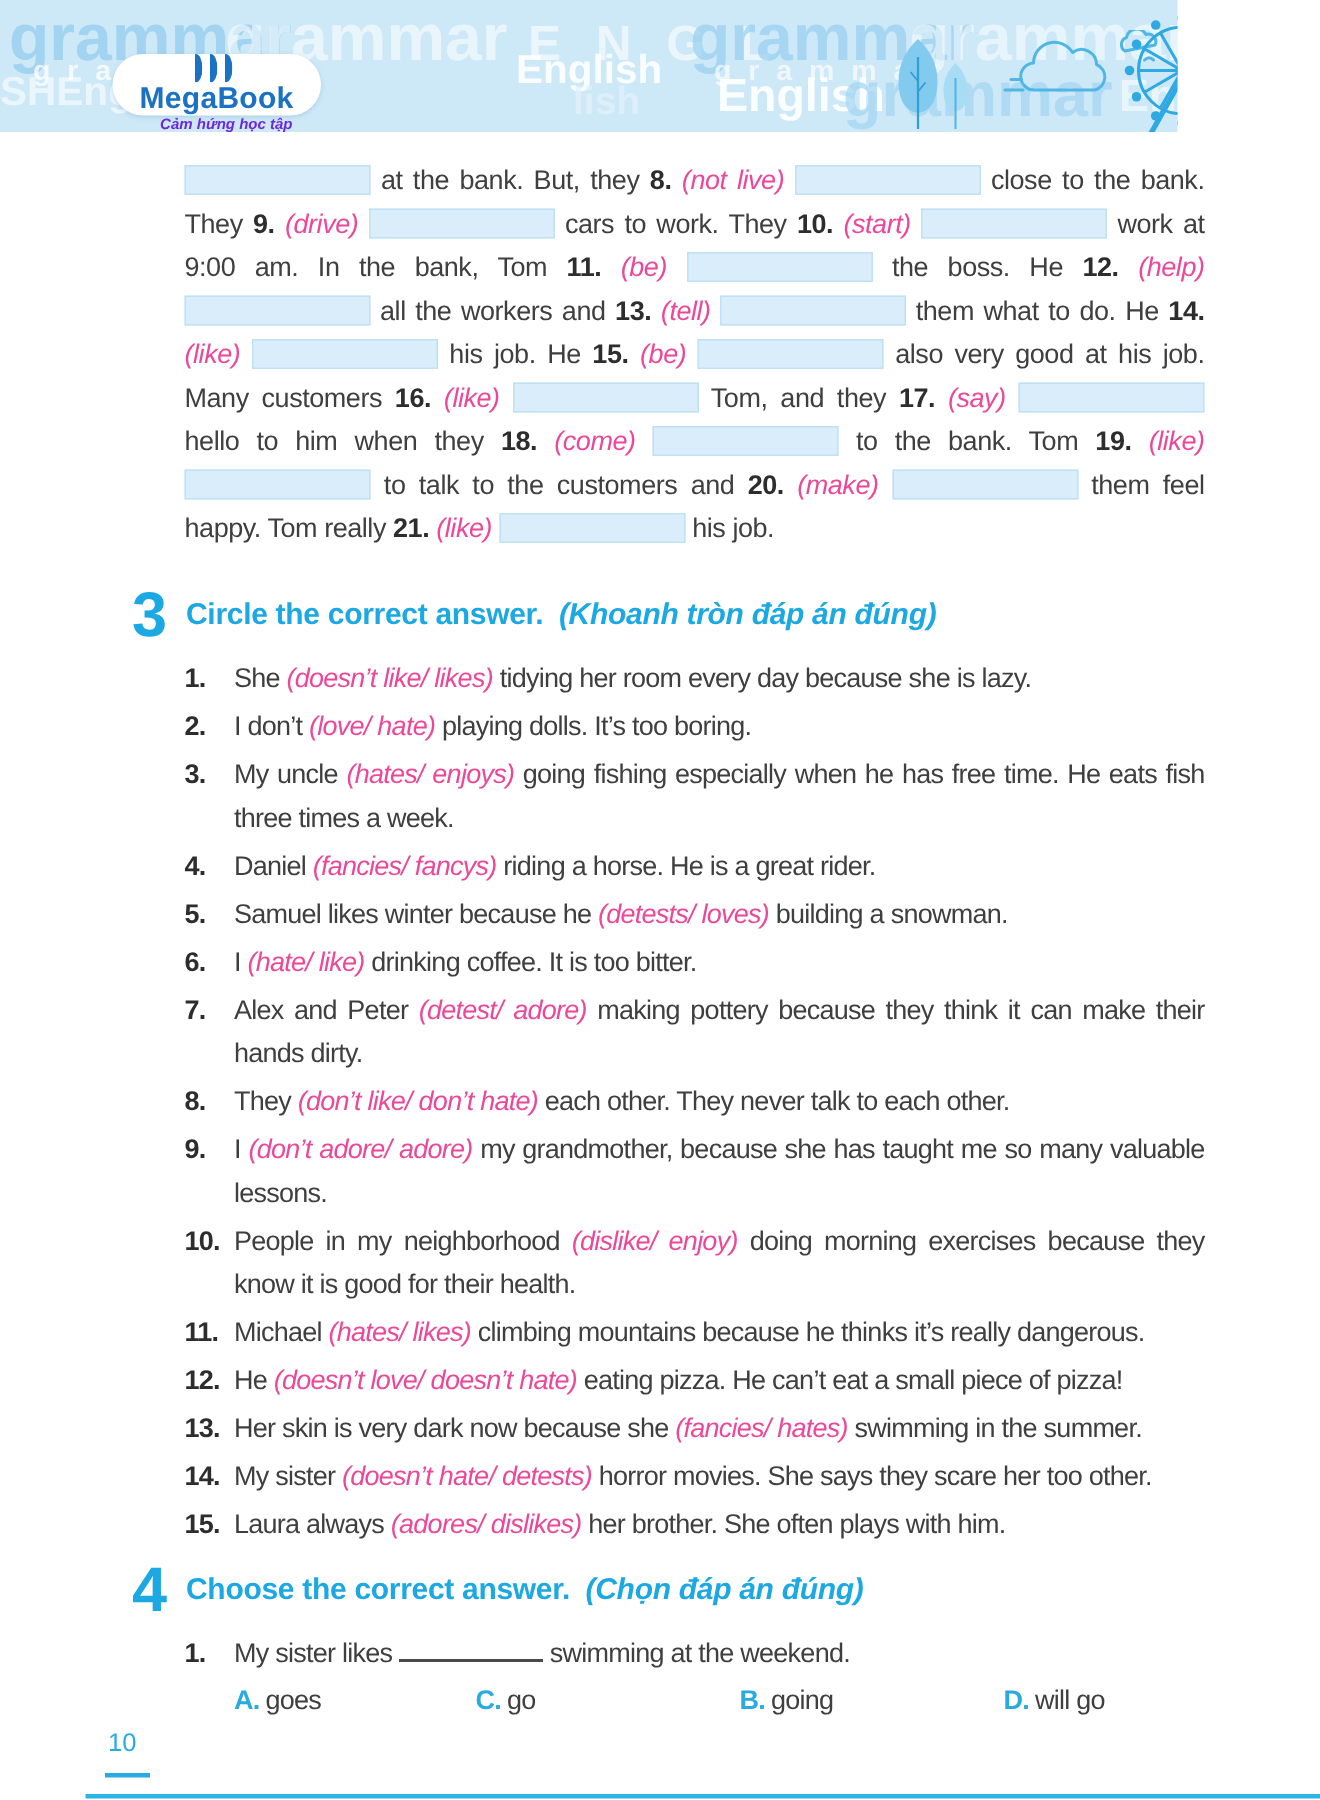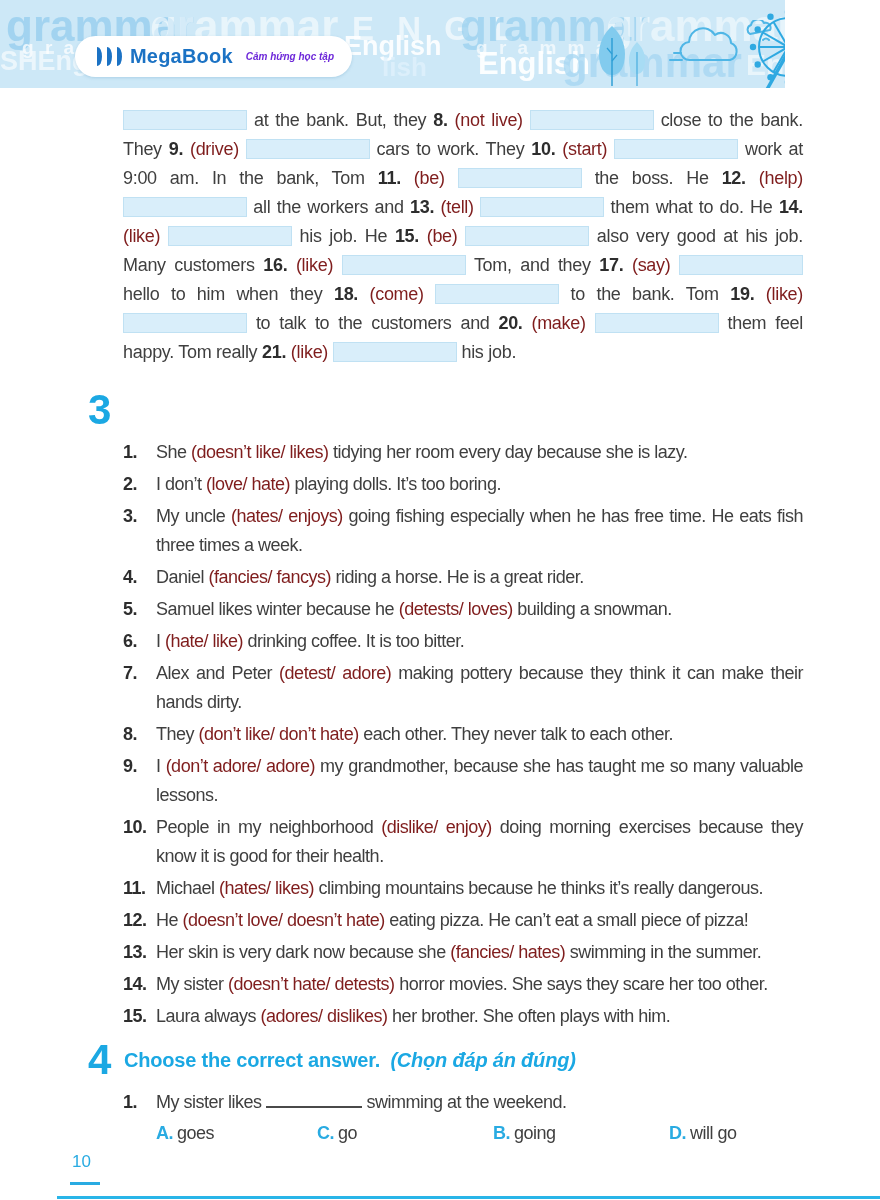--- a/index.html
+++ b/index.html
@@ -24,39 +24,40 @@
   .wm10 { left:802px; top:12px; font-size:33px; color:rgba(255,255,255,.6); letter-spacing:7px; }
   .wm11 { left:476px; top:38px; font-size:19px; color:rgba(255,255,255,.65); letter-spacing:3px; }
   .wm12 { left:478px; top:48px; font-size:31px; color:rgba(255,255,255,.92); }
   .wm13 { left:562px; top:42px; font-size:42px; color:rgba(164,214,242,.75); }
   .wm14 { left:746px; top:50px; font-size:30px; color:rgba(255,255,255,.55); }
 
   .logo-pill {
     position:absolute; left:75px; top:36px; height:41px; border-radius:22px;
     background:#ffffff; display:flex; align-items:center; padding:0 18px;
     box-shadow:0 1px 3px rgba(110,165,200,.35);
+    flex-direction:column;
   }
   .crescents { display:flex; align-items:center; margin-right:7px; }
   .crescents i { display:inline-block; width:9px; height:19px; border-right:5px solid #1b72c4; border-radius:50%; margin-right:1px; }
   .logo-text { font-size:20px; font-weight:bold; color:#1b72c4; letter-spacing:.2px; }
   .tagline { font-size:10px; font-style:italic; font-weight:bold; color:#6d28d9; margin-left:13px;text-align:center; }
 
   .deco { position:absolute; }
   .trees-svg  { left:597px; top:24px; }
   .clouds-svg { left:668px; top:20px; }
   .ferris-svg { left:743px; top:0px; }
 
   
   .gap-paragraph {
     position:absolute; left:123px; top:106px; width:680px;
     font-size:18px; line-height:29px; letter-spacing:-0.3px;
     text-align:justify; color:#3f3f3f;
   }
   .seg-bold { font-weight:bold; color:#2d2d2d; }
-  .seg-verb, .seg-choice { color:#7f1d1d; }
+  .seg-verb, .seg-choice { color:#ec4899; font-style:italic; }
   .blank-box {
     display:inline-block; width:124px; height:20px; vertical-align:-4px;
     background:#d9eefa; border:1px solid #c0e1f3;
   }
   .blank-line { display:inline-block; width:96px; height:14px; border-bottom:2px solid #4a4a4a; vertical-align:baseline; }
 
   
   .exercise { position:absolute; left:88px; width:716px; }
   .ex3 { top:392px; }
   .ex4 { top:1042px; }
@@ -163,20 +164,24 @@
       <span class="logo-text">MegaBook</span>
       <span class="tagline">Cảm hứng học tập</span>
     </div>
   </header>
 
   <div class="gap-paragraph"><span class="blank-box"></span><span class="seg-plain"> at the bank. But, they </span><span class="seg-bold">8. </span><span class="seg-verb">(not live) </span><span class="blank-box"></span><span class="seg-plain"> close to the bank. They </span><span class="seg-bold">9. </span><span class="seg-verb">(drive) </span><span class="blank-box"></span><span class="seg-plain"> cars to work. They </span><span class="seg-bold">10. </span><span class="seg-verb">(start) </span><span class="blank-box"></span><span class="seg-plain"> work at 9:00 am. In the bank, Tom </span><span class="seg-bold">11. </span><span class="seg-verb">(be) </span><span class="blank-box"></span><span class="seg-plain"> the boss. He </span><span class="seg-bold">12. </span><span class="seg-verb">(help) </span><span class="blank-box"></span><span class="seg-plain"> all the workers and </span><span class="seg-bold">13. </span><span class="seg-verb">(tell) </span><span class="blank-box"></span><span class="seg-plain"> them what to do. He </span><span class="seg-bold">14. </span><span class="seg-verb">(like) </span><span class="blank-box"></span><span class="seg-plain"> his job. He </span><span class="seg-bold">15. </span><span class="seg-verb">(be) </span><span class="blank-box"></span><span class="seg-plain"> also very good at his job. Many customers </span><span class="seg-bold">16. </span><span class="seg-verb">(like) </span><span class="blank-box"></span><span class="seg-plain"> Tom, and they </span><span class="seg-bold">17. </span><span class="seg-verb">(say) </span><span class="blank-box"></span><span class="seg-plain"> hello to him when they </span><span class="seg-bold">18. </span><span class="seg-verb">(come) </span><span class="blank-box"></span><span class="seg-plain"> to the bank. Tom </span><span class="seg-bold">19. </span><span class="seg-verb">(like) </span><span class="blank-box"></span><span class="seg-plain"> to talk to the customers and </span><span class="seg-bold">20. </span><span class="seg-verb">(make) </span><span class="blank-box"></span><span class="seg-plain"> them feel happy. Tom really </span><span class="seg-bold">21. </span><span class="seg-verb">(like) </span><span class="blank-box"></span><span class="seg-plain"> his job.</span></div>
 
   <section class="exercise ex3">
     <div class="ex-head">
       <span class="ex-num">3</span>
+      <h2 class="ex-title">
+        <span>Circle the correct answer.</span>
+        <span class="ex-sub">(Khoanh tròn đáp án đúng)</span>
+      </h2>
     </div>
     <div class="items">
         <div class="item-wrap">
           <div class="item">
             <span class="item-num">1.</span>
             <div class="item-body"><span class="seg-plain">She </span><span class="seg-choice">(doesn’t like/ likes)</span><span class="seg-plain"> tidying her room every day because she is lazy.</span></div>
           </div>
         </div>
         <div class="item-wrap">
           <div class="item">

